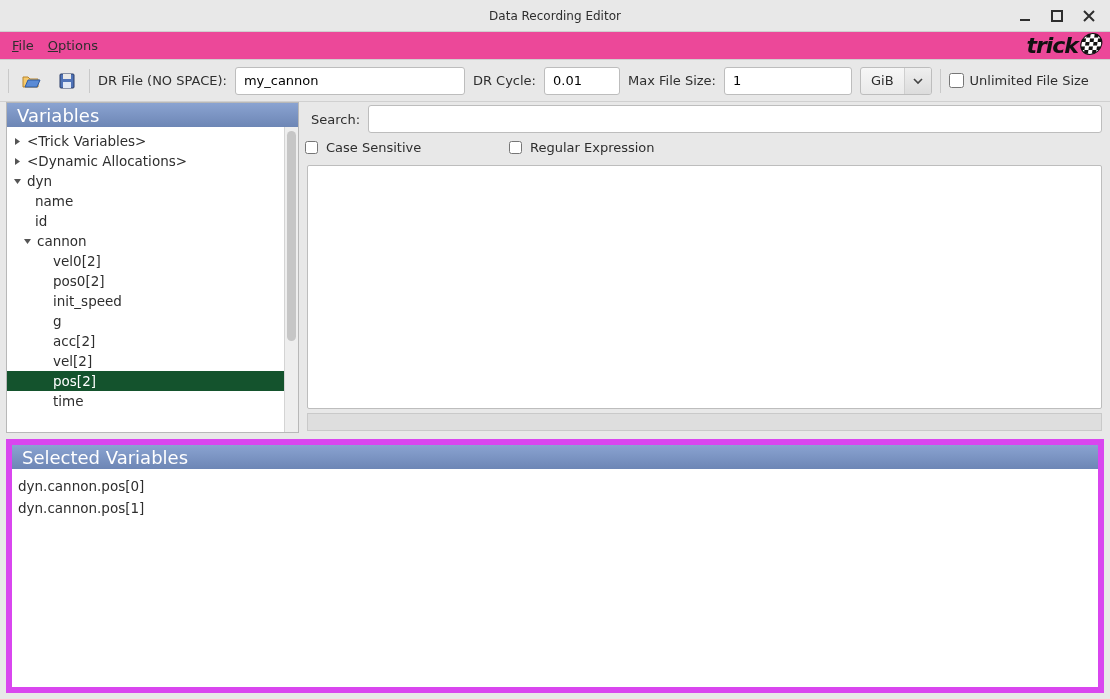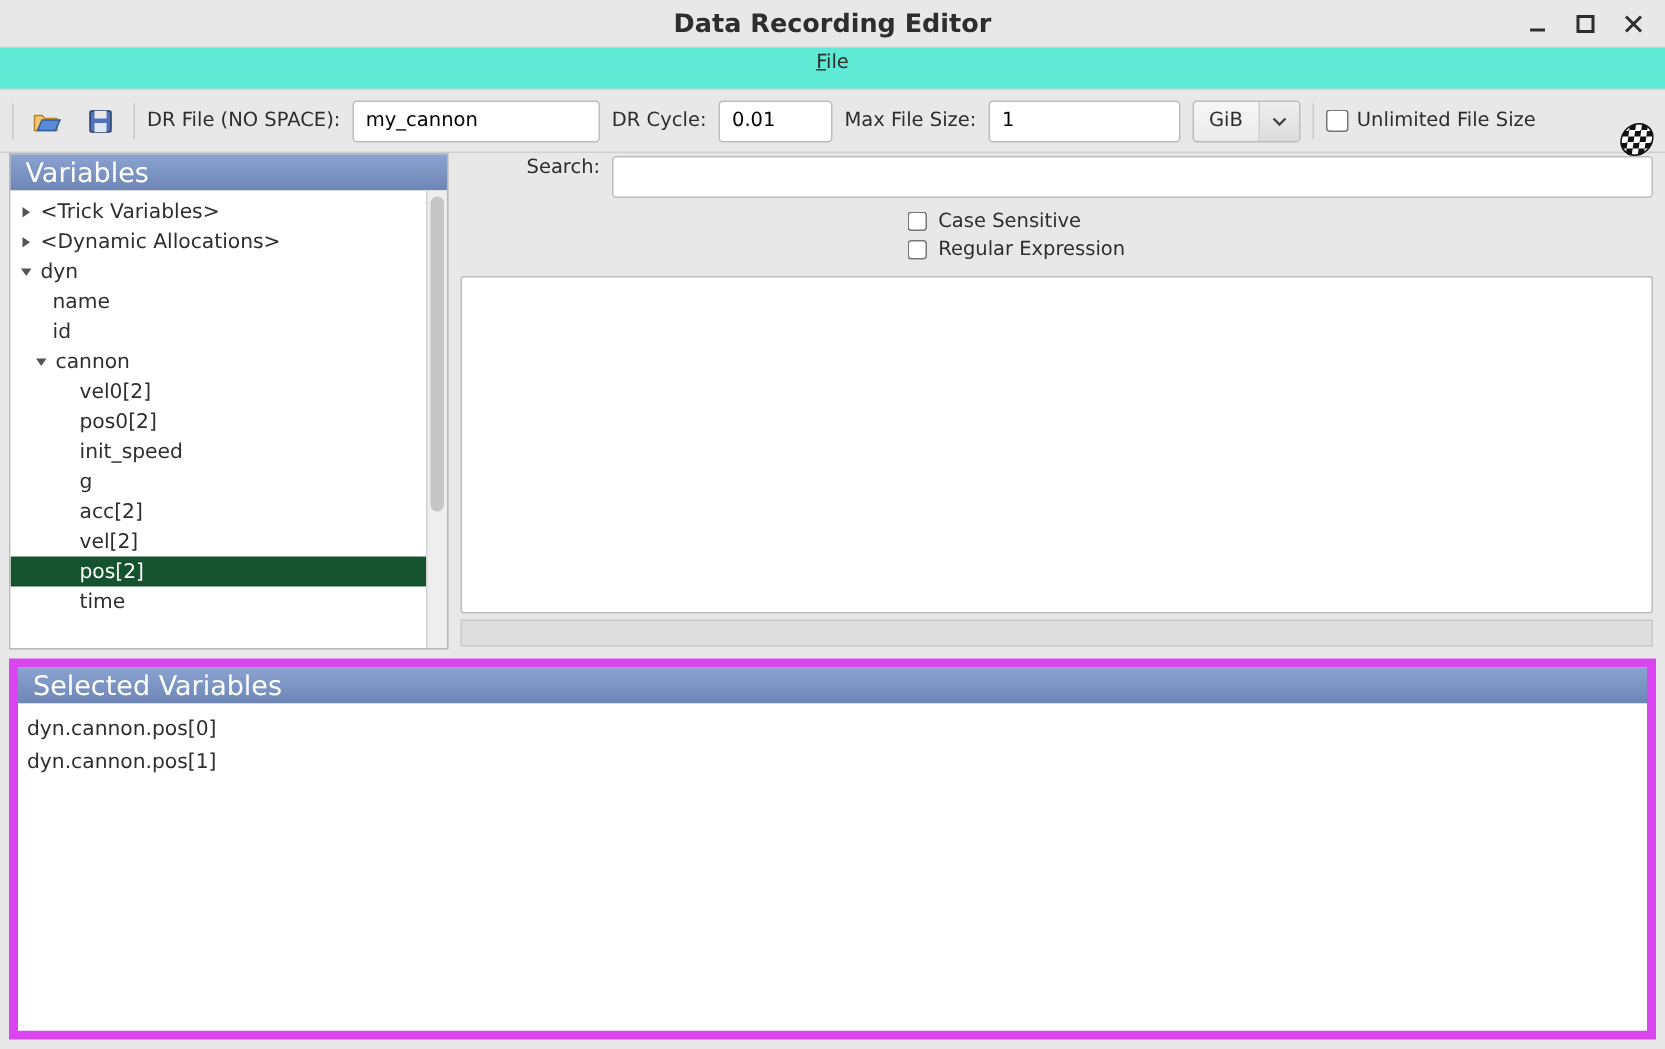--- a/index.html
+++ b/index.html
@@ -21,46 +21,45 @@
     background: #e8e8e8;
     border-bottom: 1px solid #cfcfcf;
     display: flex;
     align-items: center;
     position: relative;
   }
   .titlebar .title {
     position: absolute;
     left: 0; right: 0;
     text-align: center;
-    font-weight: bold;
-    font-size: 17px;
+    font-weight: normal;
+    font-size: 12px;
     pointer-events: none;
   }
   .titlebar .win-controls {
     margin-left: auto;
     display: flex;
     gap: 14px;
     padding-right: 12px;
   }
   .titlebar .win-controls span {
     width: 18px; height: 18px;
     display: inline-flex; align-items: center; justify-content: center;
     cursor: pointer;
   }
 
   
   .menubar {
     height: 28px;
-    background: #5eead4;
+    background: #ec4899;
     display: flex;
     align-items: center;
     padding: 0 8px;
     border-bottom: 1px solid #cfcfcf;
     gap: 6px;
-    flex-direction: column;
   }
   .menubar .menuitem {
     padding: 2px 4px;
     cursor: pointer;
   }
   .menubar .menuitem .mn { text-decoration: underline; }
   .menubar .brand {
     margin-left: auto;
     font-weight: bold;
     font-style: italic;
@@ -101,21 +100,21 @@
   }
   .toolbar label { white-space: nowrap; }
   .toolbar input[type="text"] {
     height: 28px;
     border: 1px solid #bdbdbd;
     background: #fff;
     padding: 0 8px;
     font: inherit;
     border-radius: 3px;
   }
-  .toolbar .dr-name { width: 165px; }
+  .toolbar .dr-name { width: 230px; }
   .toolbar .dr-cycle { width: 76px; }
   .toolbar .max-file { width: 128px; }
   .unit-split {
     display: flex;
     height: 28px;
     border: 1px solid #bdbdbd;
     border-radius: 3px;
     background: linear-gradient(#f7f7f7,#eaeaea);
     overflow: hidden;
   }
@@ -207,37 +206,36 @@
 
   
   .right-area {
     flex: 1;
     display: flex;
     flex-direction: column;
   }
   .search-row {
     height: 34px;
     display: flex;
-    align-items: flex-start;
+    align-items: center;
     gap: 8px;
     padding: 2px 2px 2px 6px;
-    margin-left: 40px;
   }
   .search-row input {
     flex: 1;
     height: 28px;
     border: 1px solid #bdbdbd;
     background: #fff;
     border-radius: 3px;
     padding: 0 8px;
     font: inherit;
   }
   .search-opts {
     display: flex;
-    flex-direction: column;
+    flex-direction: row;
     align-items: center;
     gap: 4px;
     padding: 4px 0 8px 0;
   }
   .search-opts .chk-row {
     width: 200px;
     display: flex; align-items:center; gap:8px;
   }
   .results-box {
     flex: 1;

